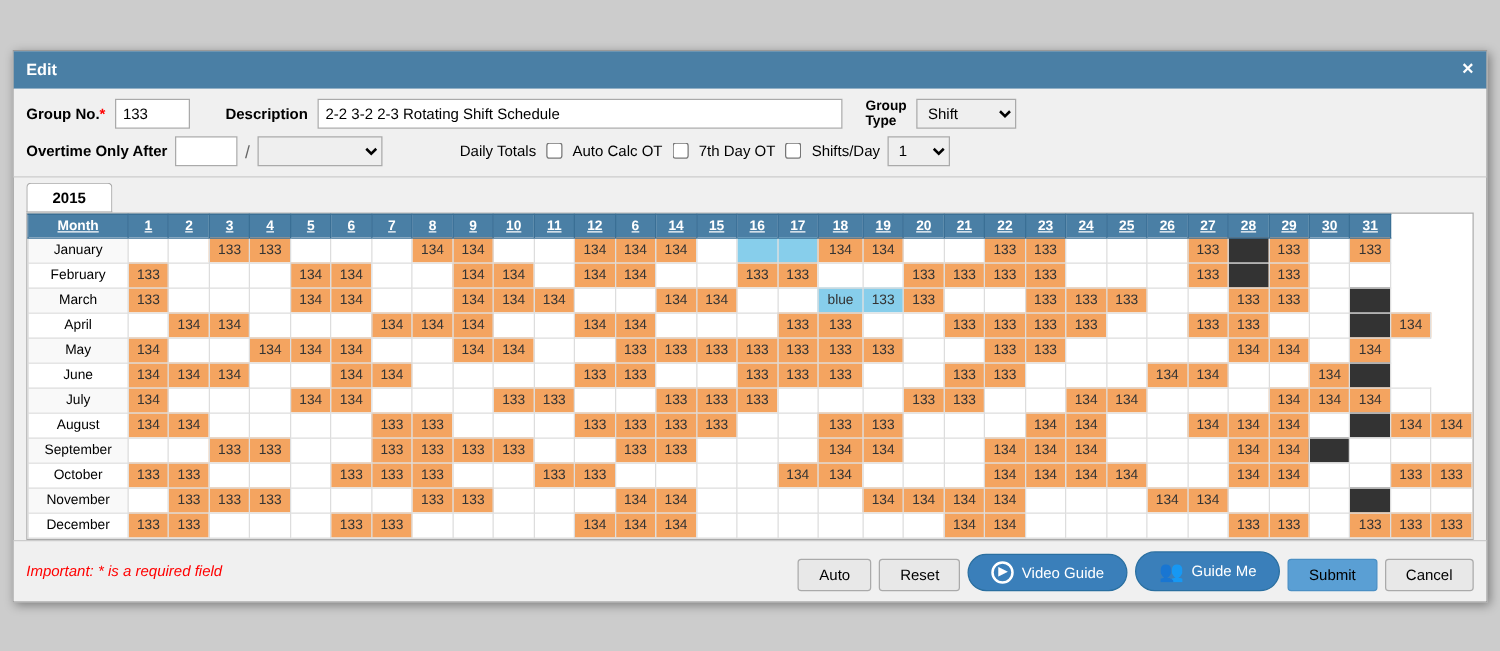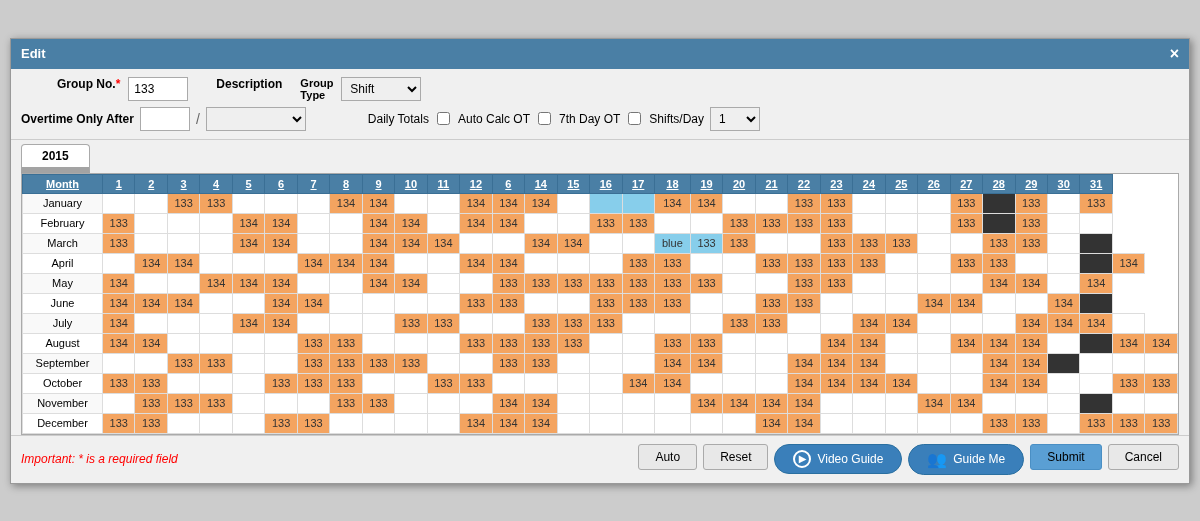--- a/index.html
+++ b/index.html
@@ -1,53 +1,53 @@
 <!DOCTYPE html>
 <html><head>
   <meta charset="utf-8">
   <style>
     * { box-sizing: border-box; margin: 0; padding: 0; }
     body { font-family: Arial, sans-serif; font-size: 12px; background: #ccc; display: flex; justify-content: center; align-items: center; min-height: 100vh; }
     .dialog { width: 1180px; background: #f0f0f0; border: 1px solid #999; box-shadow: 2px 2px 8px rgba(0,0,0,0.4); }
     .title-bar { background: #4a7fa5; color: white; padding: 6px 10px; display: flex; justify-content: space-between; align-items: center; font-size: 13px; font-weight: bold; }
     .title-bar .close-btn { color: white; cursor: pointer; font-size: 16px; font-weight: bold; }
     .form-area { padding: 8px 10px; background: #f0f0f0; border-bottom: 1px solid #ccc; }
-    .form-row1 { display: flex; gap: 8px; margin-bottom: 6px; flex-wrap: wrap; margin-left: 36px; }
+    .form-row1 { display: flex; align-items: center; gap: 8px; margin-bottom: 6px; flex-wrap: wrap; }
     .form-row2 { display: flex; align-items: center; gap: 6px; flex-wrap: wrap; }
     .label { font-weight: bold; font-size: 12px; }
     .required { color: red; }
     input[type="text"] { border: 1px solid #aaa; padding: 3px 5px; font-size: 12px; height: 24px; }
     input[type="text"].group-no { width: 60px; }
     input[type="text"].desc { width: 420px; }
     input[type="text"].ot-after { width: 50px; }
     select { border: 1px solid #aaa; padding: 2px 4px; font-size: 12px; height: 24px; }
     select.group-type { width: 80px; }
     select.ot-select { width: 100px; }
     select.shifts-day { width: 50px; }
     input[type="checkbox"] { margin: 0 2px; }
     .tabs { display: flex; gap: 0; }
     .tab { padding: 4px 20px; background: #d0d8e0; border: 1px solid #aaa; border-bottom: none; cursor: pointer; font-size: 12px; font-weight: bold; border-radius: 4px 4px 0 0; }
-    .tab.active { background: #fff; border-bottom: 6px solid #a3a3a3; }
+    .tab.active { background: #fff; border-bottom: 1px solid #a3a3a3; }
     .shift-tabs { margin-left: auto; display: flex; gap: 2px; }
     .shift-tab { padding: 4px 18px; background: #d0d8e0; border: 1px solid #aaa; font-size: 12px; cursor: pointer; border-radius: 4px 4px 0 0; }
     .shift-tab.active { background: #fff; }
     .calendar-container { background: white; border: 1px solid #aaa; margin: 0 10px; }
     table.cal { width: 100%; border-collapse: collapse; font-size: 11px; }
     table.cal thead th { background: #4a7fa5; color: white; text-align: center; padding: 3px 2px; font-weight: bold; border: 1px solid #3a6f95; text-decoration: underline; }
     table.cal thead th.month-col { width: 80px; }
     table.cal tbody tr td { border: 1px solid #ddd; text-align: center; padding: 1px 2px; height: 20px; white-space: nowrap; }
     table.cal tbody tr td.month-name { text-align: center; font-weight: normal; background: white; }
     table.cal tbody tr:nth-child(odd) td.month-name { background: #f9f9f9; }
     .cell-orange { background: #f4a460; color: #333; }
     .cell-blue { background: #87ceeb; color: #333; }
     .cell-dark { background: #333; color: #333; }
     .cell-white { background: white; }
     .footer { padding: 8px 10px; background: #f0f0f0; display: flex; justify-content: space-between; align-items: center; border-top: 1px solid #ccc; gap: 48px; }
     .required-note { color: red; font-style: italic; font-size: 12px; }
-    .footer-btns { display: flex; gap: 6px; align-items: flex-start; }
+    .footer-btns { display: flex; gap: 6px; align-items: flex-end; }
     .btn { padding: 5px 16px; font-size: 12px; cursor: pointer; border: 1px solid #aaa; border-radius: 3px; background: #e8e8e8; }
     .btn-blue { background: #3a7fba; color: white; border: 1px solid #2a6fa0; border-radius: 20px; padding: 5px 18px; display: flex; align-items: center; gap: 6px; }
     .btn-submit { background: #5a9fd4; color: #000000; border: 1px solid #4a8fc4; }
     .play-icon { display: inline-block; width: 18px; height: 18px; border-radius: 50%; border: 2px solid white; text-align: center; line-height: 14px; font-size: 10px; }
     .person-icon { display: inline-block; font-size: 16px; }
     .divider-slash { font-size: 14px; color: #666; }
   </style>
 </head>
 <body>
 
@@ -60,20 +60,21 @@
 
   <div class="form-area">
     <div class="form-row1">
 
       <span class="label">
         <span>Group No.</span><span class="required">*</span>
       </span>
       <input type="text" class="group-no" value="133" style="">
 
       <span class="label" style="margin-left:20px;">Description</span>
+      <input type="text" class="desc" value="2-2 3-2 2-3 Rotating Shift Schedule" style="">
 
       <div style="display:flex;flex-direction:column;align-items:flex-start;margin-left:10px;">
         <span style="font-size:11px;font-weight:bold;">Group<br>Type</span>
       </div>
       <select class="group-type">
         <option>Shift</option>
         <option>Department</option>
         <option>Location</option>
       </select>
     </div>

